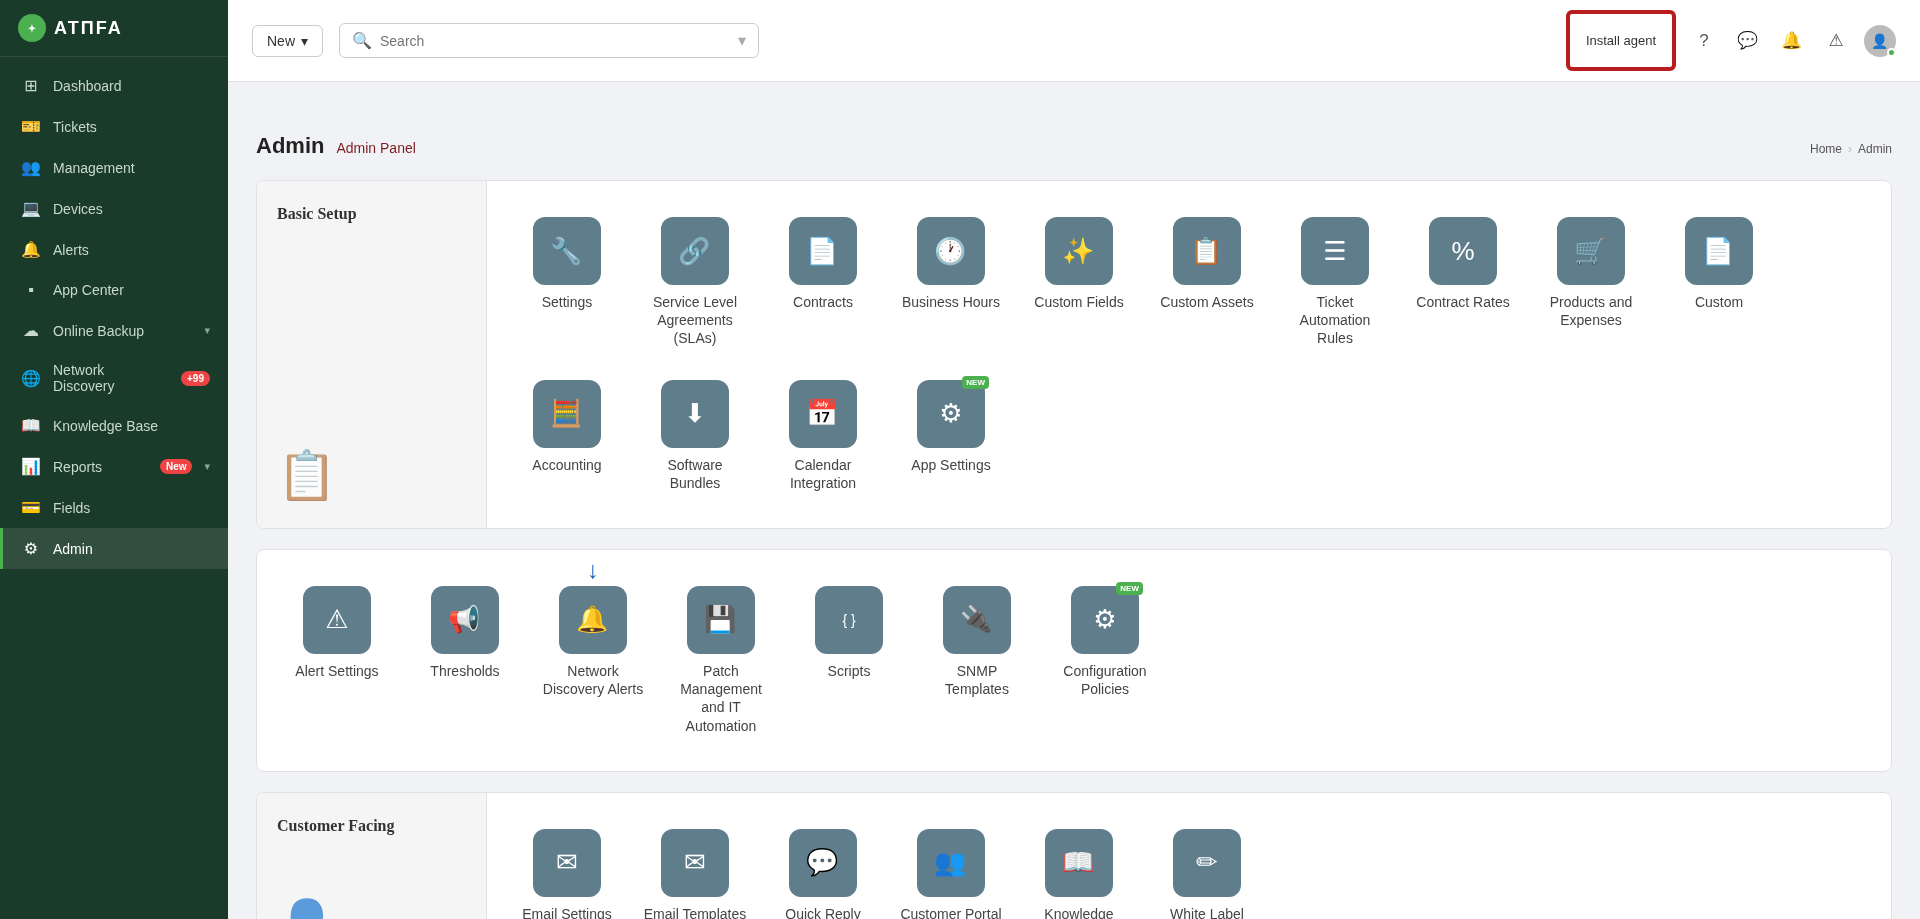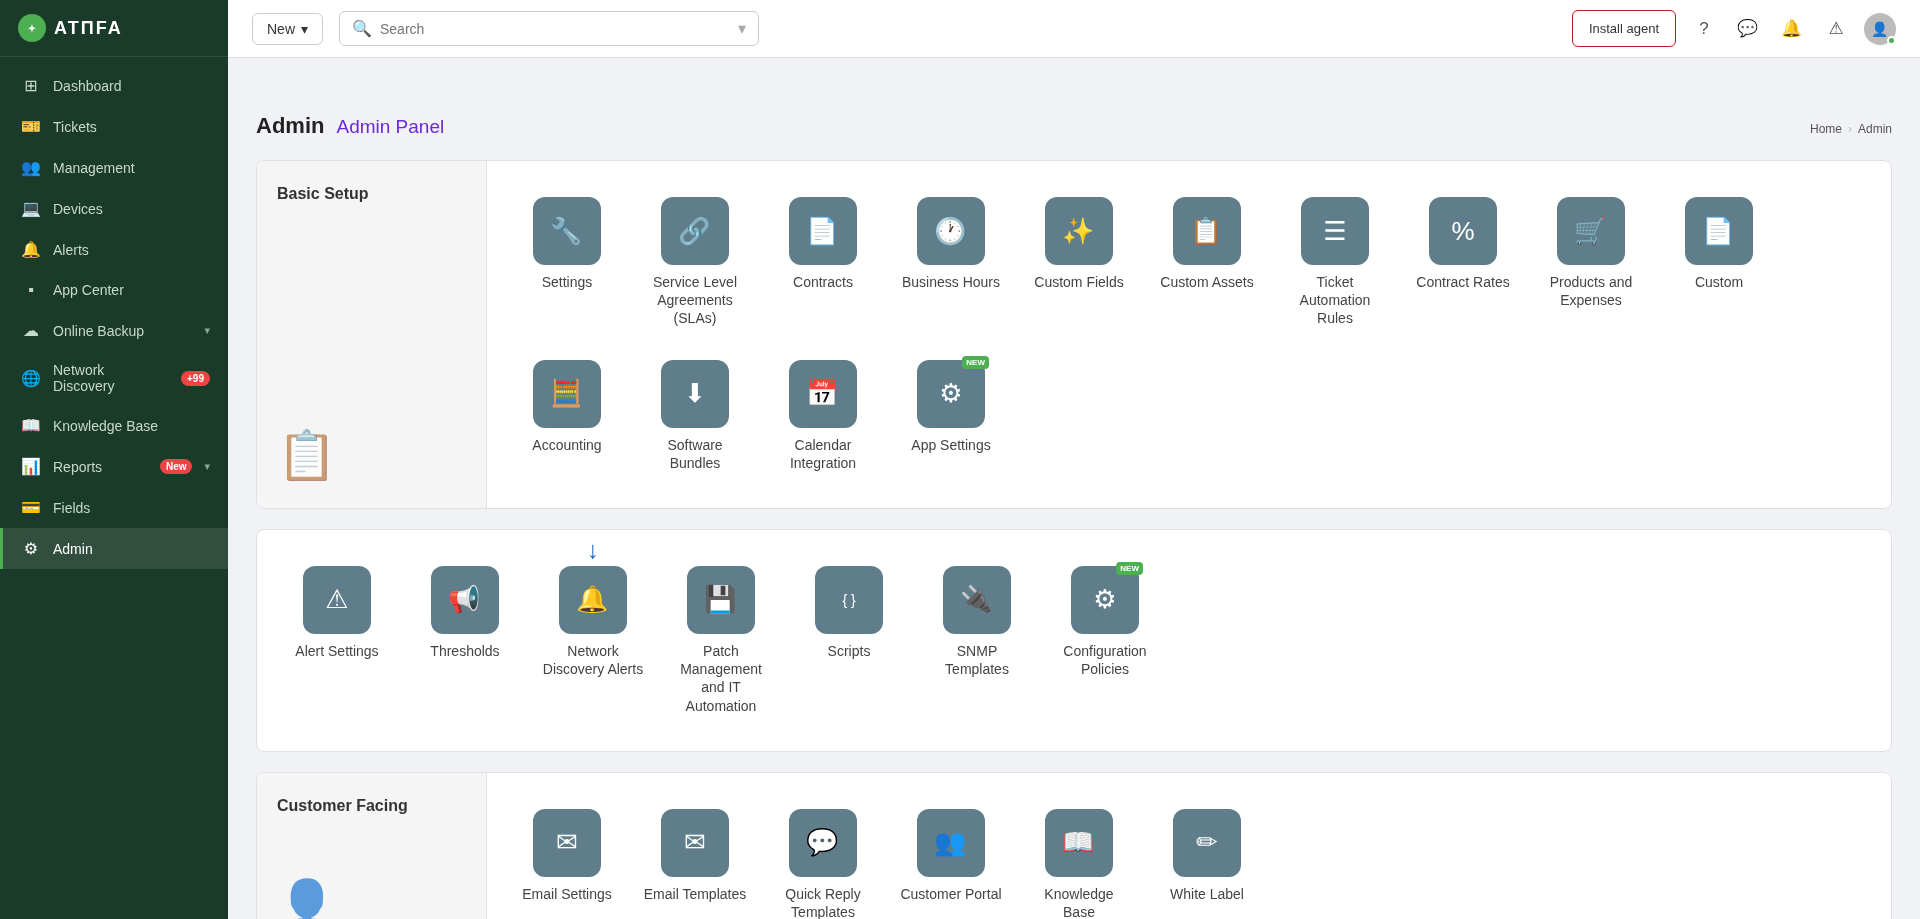--- a/index.html
+++ b/index.html
@@ -112,23 +112,23 @@
       font-size: 14px;
       color: #333;
     }
     .topbar-right {
       margin-left: auto;
       display: flex;
       align-items: center;
       gap: 12px;
     }
     .btn-install-agent {
-      border: 1px solid #b91c1c;
+      border: 4px solid #b91c1c;
       border-radius: 6px;
-      padding: 10px 16px;
+      padding: 19px 16px;
       font-size: 13px;
       cursor: pointer;
       background: #fff;
       color: #333;
       font-weight: 500;
     }
     .topbar-icon {
       width: 32px; height: 32px;
       display: flex; align-items: center; justify-content: center;
       border-radius: 50%;
@@ -161,21 +161,21 @@
       overflow-y: auto;
       padding: 24px 28px;
     }
     .page-header {
       display: flex;
       align-items: baseline;
       gap: 12px;
       margin-bottom: 6px;
     }
     .page-title { font-size: 22px; font-weight: 600; color: #222; }
-    .page-subtitle { font-size: 19px; color: #6d28d9; margin-top: 34px; }
+    .page-subtitle { font-size: 14px; color: #7f1d1d; margin-top: 34px; }
     .breadcrumb {
       font-size: 12px;
       color: #888;
       margin-bottom: 20px;
       display: flex;
       align-items: center;
       gap: 6px;
       justify-content: center;
     }
     .breadcrumb-link { color: #555; cursor: pointer; }
@@ -194,20 +194,21 @@
     .section-label-col {
       width: 230px;
       min-width: 230px;
       background: #f5f5f5;
       padding: 24px 20px;
       display: flex;
       flex-direction: column;
       align-items: flex-start;
       justify-content: flex-start;
       border-right: 1px solid #e0e0e0;
+      font-family: Liberation Serif, serif;
     }
     .section-label {
       font-size: 16px;
       font-weight: 600;
       color: #333;
       margin-bottom: 16px;
     }
     .section-icon-placeholder {
       margin-top: auto;
       font-size: 48px;

